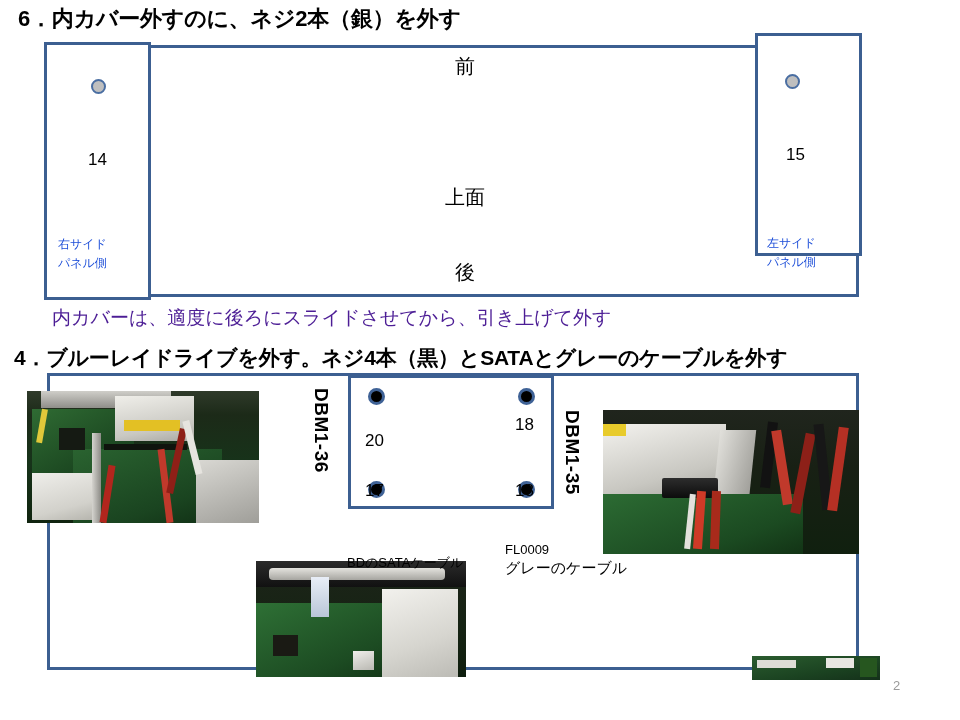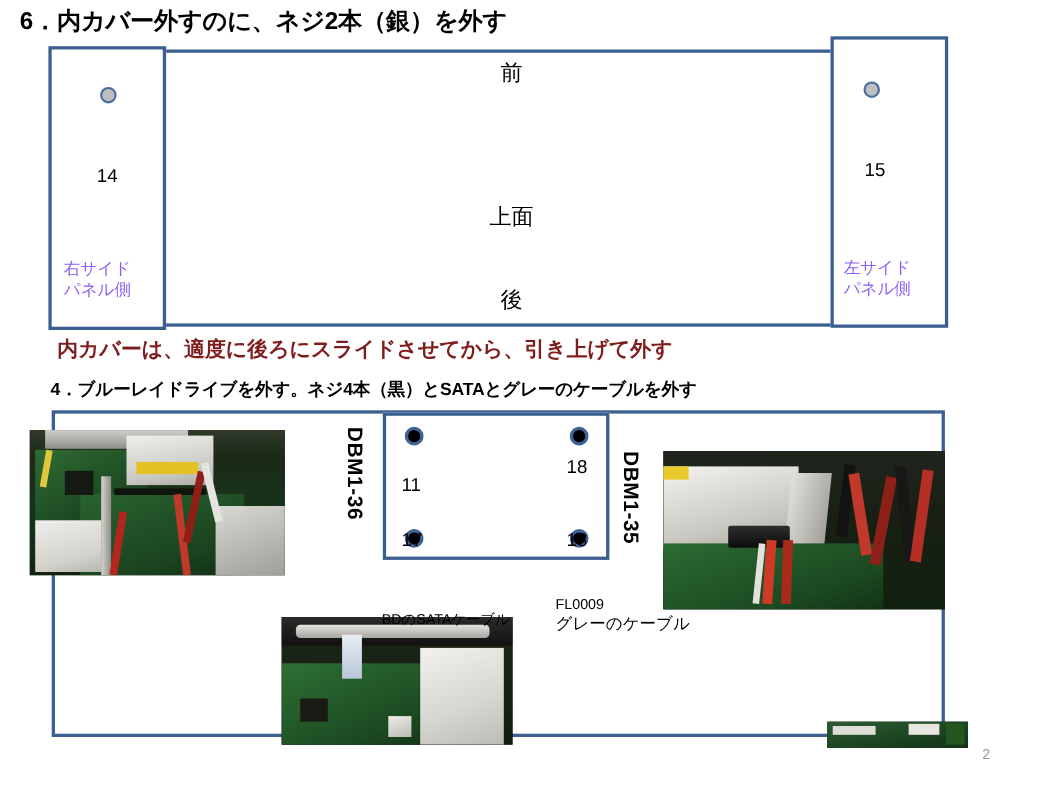--- a/index.html
+++ b/index.html
@@ -32,29 +32,27 @@
     letter-spacing: -0.2px;
   }
   #heading-3 {
     left: 18px;
     top: 4px;
     font-size: 22px;
   }
   #heading-4 {
     left: 14px;
     top: 344px;
-    font-size: 16px;
-    margin-left: 32px;
+    font-size: 21px;
   }
   .note-text {
     position: absolute;
     font-size: 19px;
     white-space: nowrap;
-    color: #7f1d1d;
-    font-weight: bold;
+    color: #4c1d95;
   }
   #note-slide {
     left: 52px;
     top: 305px;
   }
   #note-hdd {
     left: 55px;
     top: 674px;
     font-size: 21px;
   }
@@ -79,21 +77,21 @@
   .side-col {
     position: absolute;
     top: -3px;
     width: 107px;
     height: 258px;
     border: 3px solid #3c5f91;
     box-sizing: border-box;
     background: #ffffff;
   }
   #side-col-right { left: -3px; }
-  #side-col-left  { right: -3px; top: -12px; height: 265px; }
+  #side-col-left  { right: -3px; top: -12px; height: 223px; }
 
   .screw-silver {
     position: absolute;
     width: 15px;
     height: 15px;
     border-radius: 50%;
     background: #bfbfbf;
     border: 2px solid #4a6ea2;
     box-sizing: border-box;
   }
@@ -108,23 +106,23 @@
   }
   .screw-num {
     position: absolute;
     font-size: 17px;
     color: #000;
     white-space: nowrap;
     margin-top: 25px;
   }
   .panel-label {
     position: absolute;
-    font-size: 15px;
+    font-size: 12px;
     line-height: 19px;
-    color: #8b5cf6;
+    color: #1d4ed8;
     white-space: nowrap;
   }
   .orient-label {
     position: absolute;
     font-size: 20px;
     color: #000;
     white-space: nowrap;
   }
 
   
@@ -403,21 +401,21 @@
 
   <div class="photo" id="photo-4">
     <div class="ph-layer bg"></div>
     <div class="ph-layer st1"></div>
     <div class="ph-layer st2"></div>
     <div class="ph-layer st3"></div>
   </div>
 
   <div id="drive-box">
     <div class="screw-black" style="left:17px; top:10px;"></div>
-    <div class="screw-num" style="left:14px; top:28px;">11</div>
+    <div class="screw-num" style="left:14px; top:28px;">20</div>
 
     <div class="screw-black" style="left:167px; top:10px;"></div>
     <div class="screw-num" style="left:164px; top:12px;">18</div>
 
     <div class="screw-black" style="left:17px; top:103px;"></div>
     <div class="screw-num" style="left:14px; top:78px;">17</div>
 
     <div class="screw-black" style="left:167px; top:103px;"></div>
     <div class="screw-num" style="left:164px; top:78px;">18</div>
   </div>

